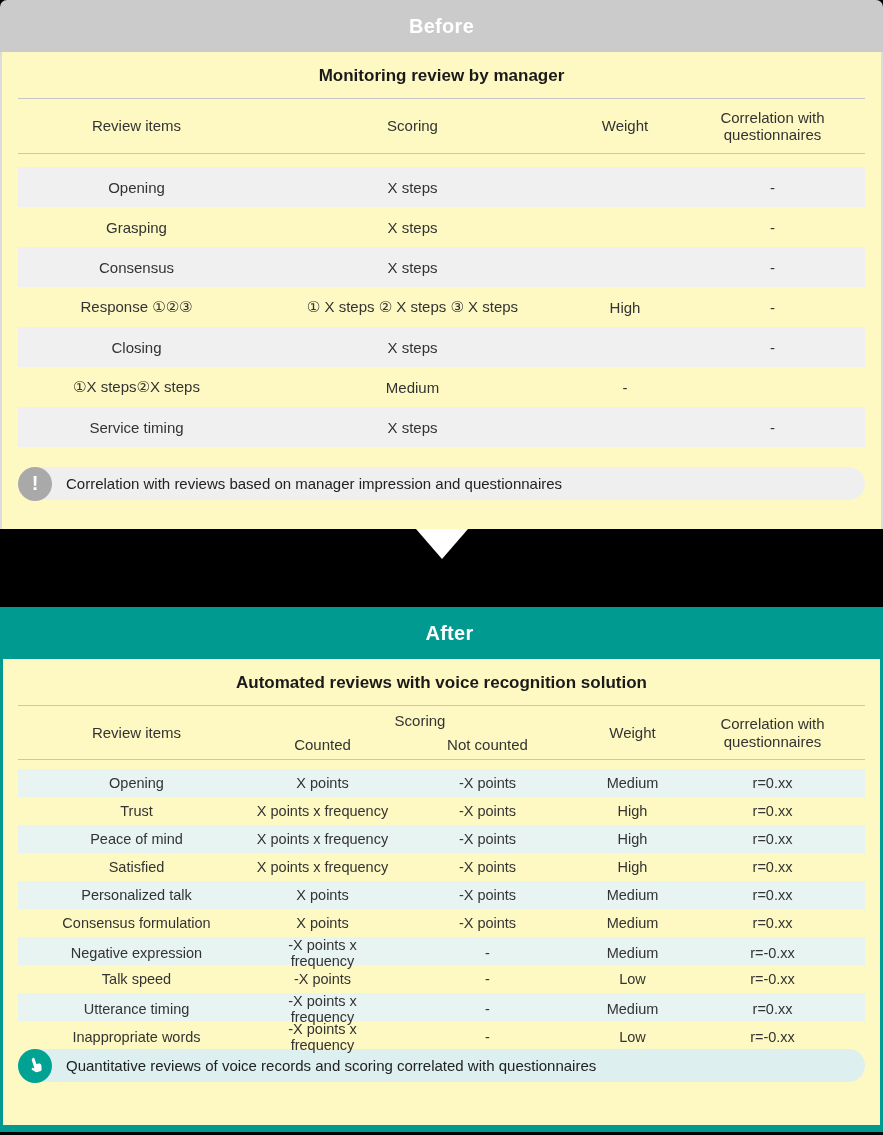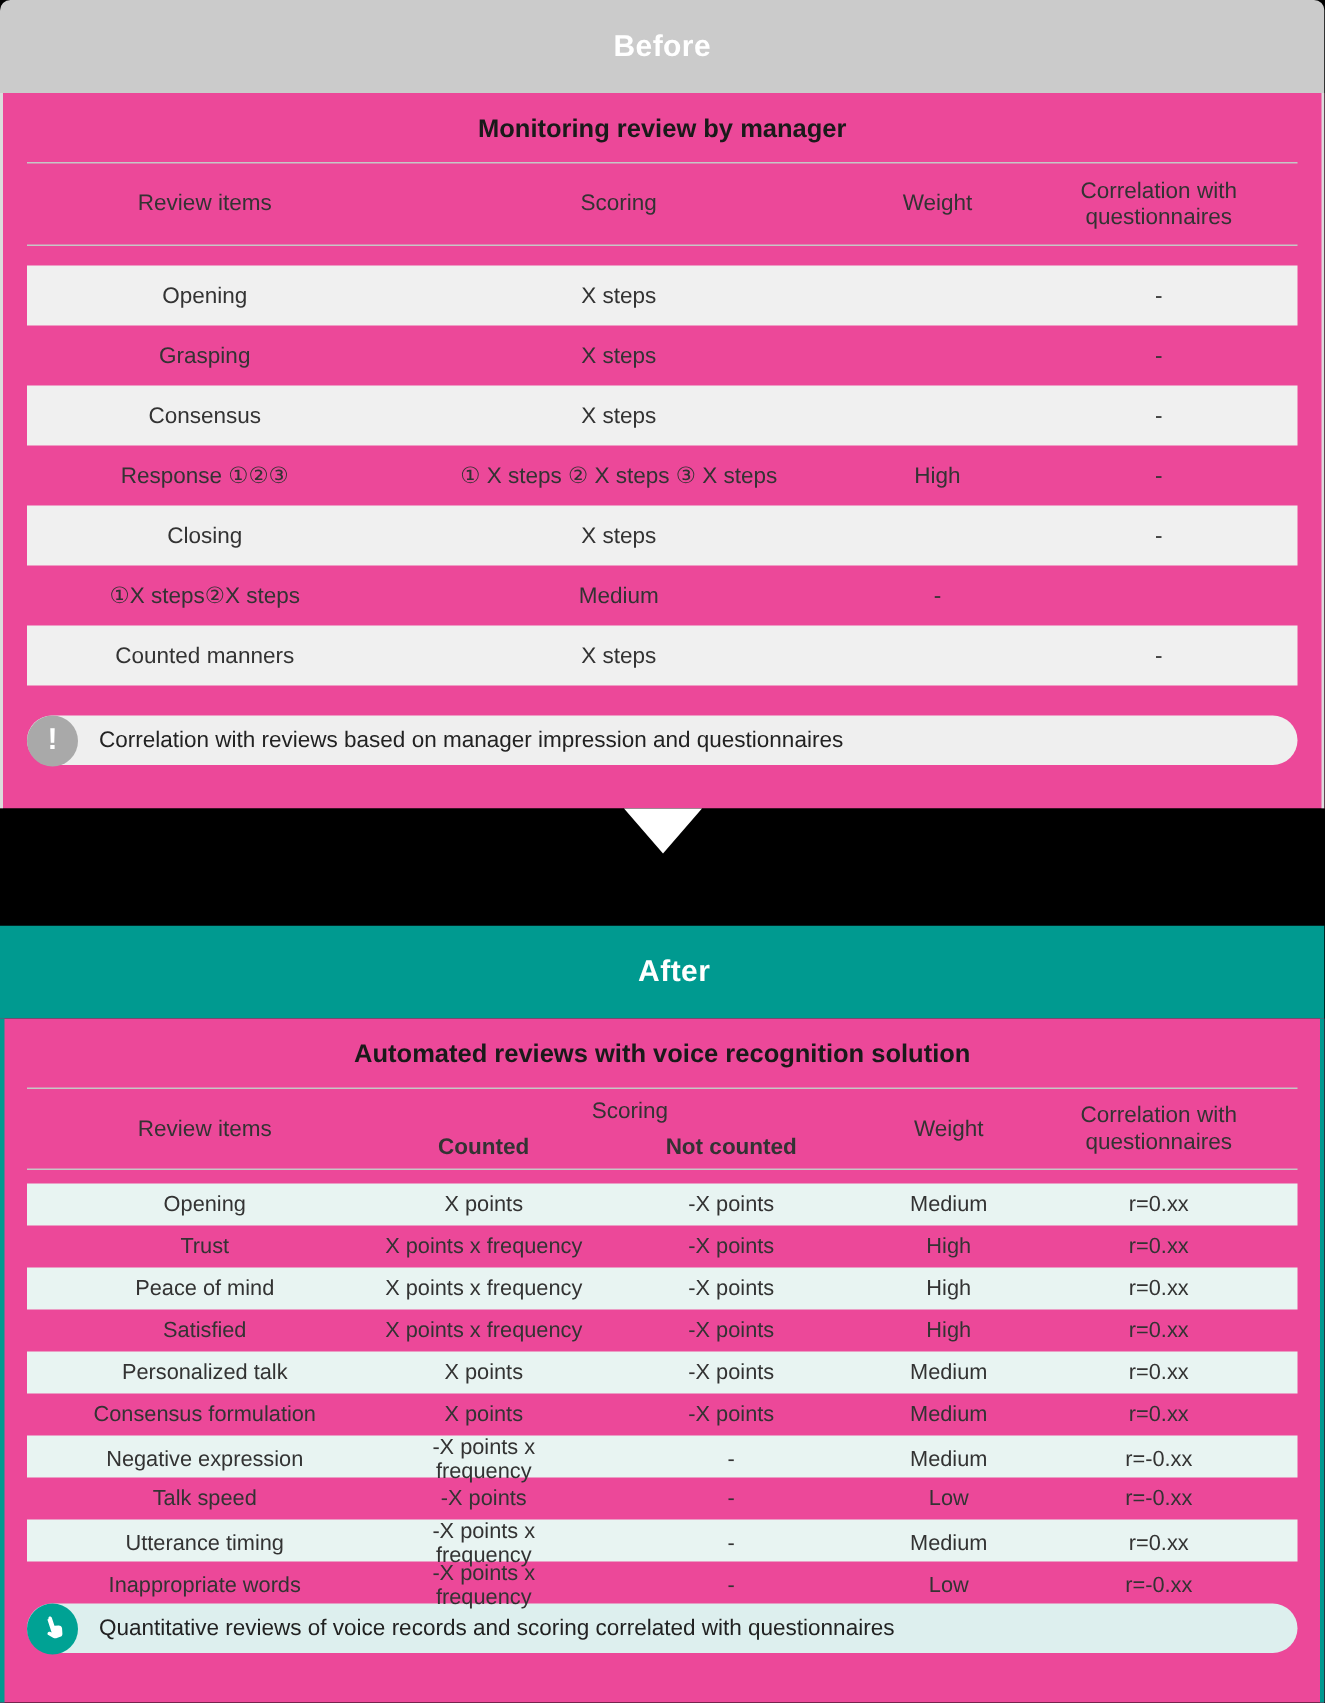--- a/index.html
+++ b/index.html
@@ -16,28 +16,28 @@
   *{box-sizing:border-box;margin:0;padding:0;}
   html,body{width:883px;}
   body{
     height:1135px;
     background:#000;
     font-family:"Liberation Sans","DejaVu Sans",sans-serif;
     color:var(--text);
     overflow:hidden;
   }
   .banner{
-    height:62px;
+    height:52px;
     display:flex;align-items:center;justify-content:center;
     color:#fff;font-size:20px;font-weight:bold;
     letter-spacing:.3px;
   }
   .banner.gray{background:var(--before-banner);border-radius:7px 7px 0 0;}
   .banner.teal{background:var(--after-accent);padding-left:16px;}
-  .card{background:#ec4899;}
+  .card{background:#fef9c3;}
   .before-card{
     height:477px;
     border-left:2px solid #dcdcdc;border-right:2px solid #dcdcdc;
     padding:0 16px;
   }
   .after-card{
     height:473px;
     border-left:3px solid var(--after-accent);
     border-right:3px solid var(--after-accent);
     border-bottom:7px solid var(--after-accent);
@@ -56,21 +56,21 @@
   .bt-body{margin-top:13px;}
   .bt-body .row{height:40px;align-items:center;}
   .bt-body .cell{text-align:center;font-size:15px;color:#333;}
   .bt-body .row.alt{background:var(--row-gray);}
   
   .grid-a{display:grid;grid-template-columns:237px 135px 195px 95px 185px;}
   .at-head{height:53px;align-items:center;font-size:15px;color:#333;}
   .at-head .cell{text-align:center;line-height:1.15;}
   .scoring-group{grid-column:2/4;display:flex;flex-direction:column;height:100%;justify-content:space-evenly;}
   .scoring-label{text-align:center;}
-  .scoring-sub{display:grid;grid-template-columns:135px 195px;font-weight:bold;}
+  .scoring-sub{display:grid;grid-template-columns:135px 195px;}
   .scoring-sub span{text-align:center;}
   .at-body{margin-top:9px;}
   .at-body .row{height:28px;align-items:center;}
   .at-body .cell{text-align:center;font-size:14.5px;color:#333;}
   .at-body .row.alt{background:var(--row-teal);}
   
   .note{
     height:33px;border-radius:17px;
     display:flex;align-items:center;
     font-size:15px;color:#222;
@@ -153,21 +153,21 @@
           <div class="cell">-</div>
         </div>
 
         <div class="grid-b row">
           <div class="cell">①X steps②X steps</div>
           <div class="cell">Medium</div>
           <div class="cell">-</div>
         </div>
 
         <div class="grid-b row alt">
-          <div class="cell">Counted manners</div>
+          <div class="cell">Service timing</div>
           <div class="cell">X steps</div>
           <div class="cell"></div>
           <div class="cell">-</div>
         </div>
       </div>
 
     <div class="note gray-note">
       <span class="note-icon gray">!</span>
       <span class="note-text">Correlation with reviews based on manager impression and questionnaires</span>
     </div>

